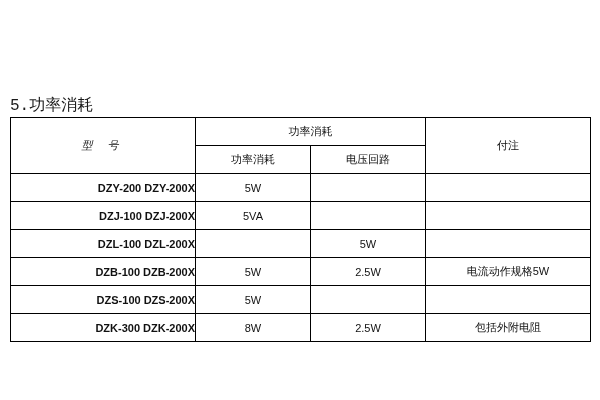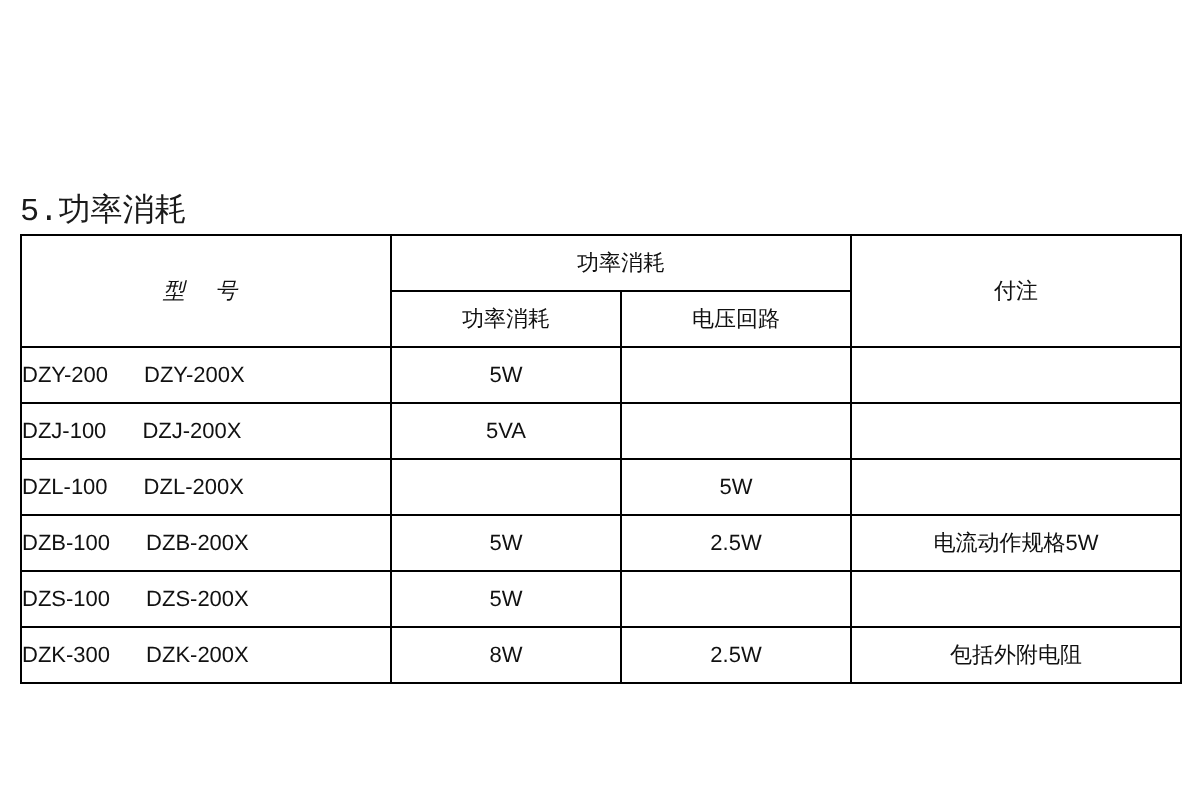--- a/index.html
+++ b/index.html
@@ -54,23 +54,24 @@
     letter-spacing: 6px;
     padding-left: 6px;
     font-style: italic;
   }
   td.model-cell {
     text-align: center;
     padding: 0 6px;
   }
   .model-inner {
     display: flex;
-    justify-content: flex-start;
-    gap: 18px;
+    justify-content: flex-end;
+    gap: 3px;
     white-space: nowrap;
+    font-weight: bold;
   }
   .col-model { width: 185px; }
   .col-volt  { width: 115px; }
   .col-curr  { width: 115px; }
   .col-note  { width: 165px; }
 </style>
 </head>
 <body>
 
 <div class="page">

